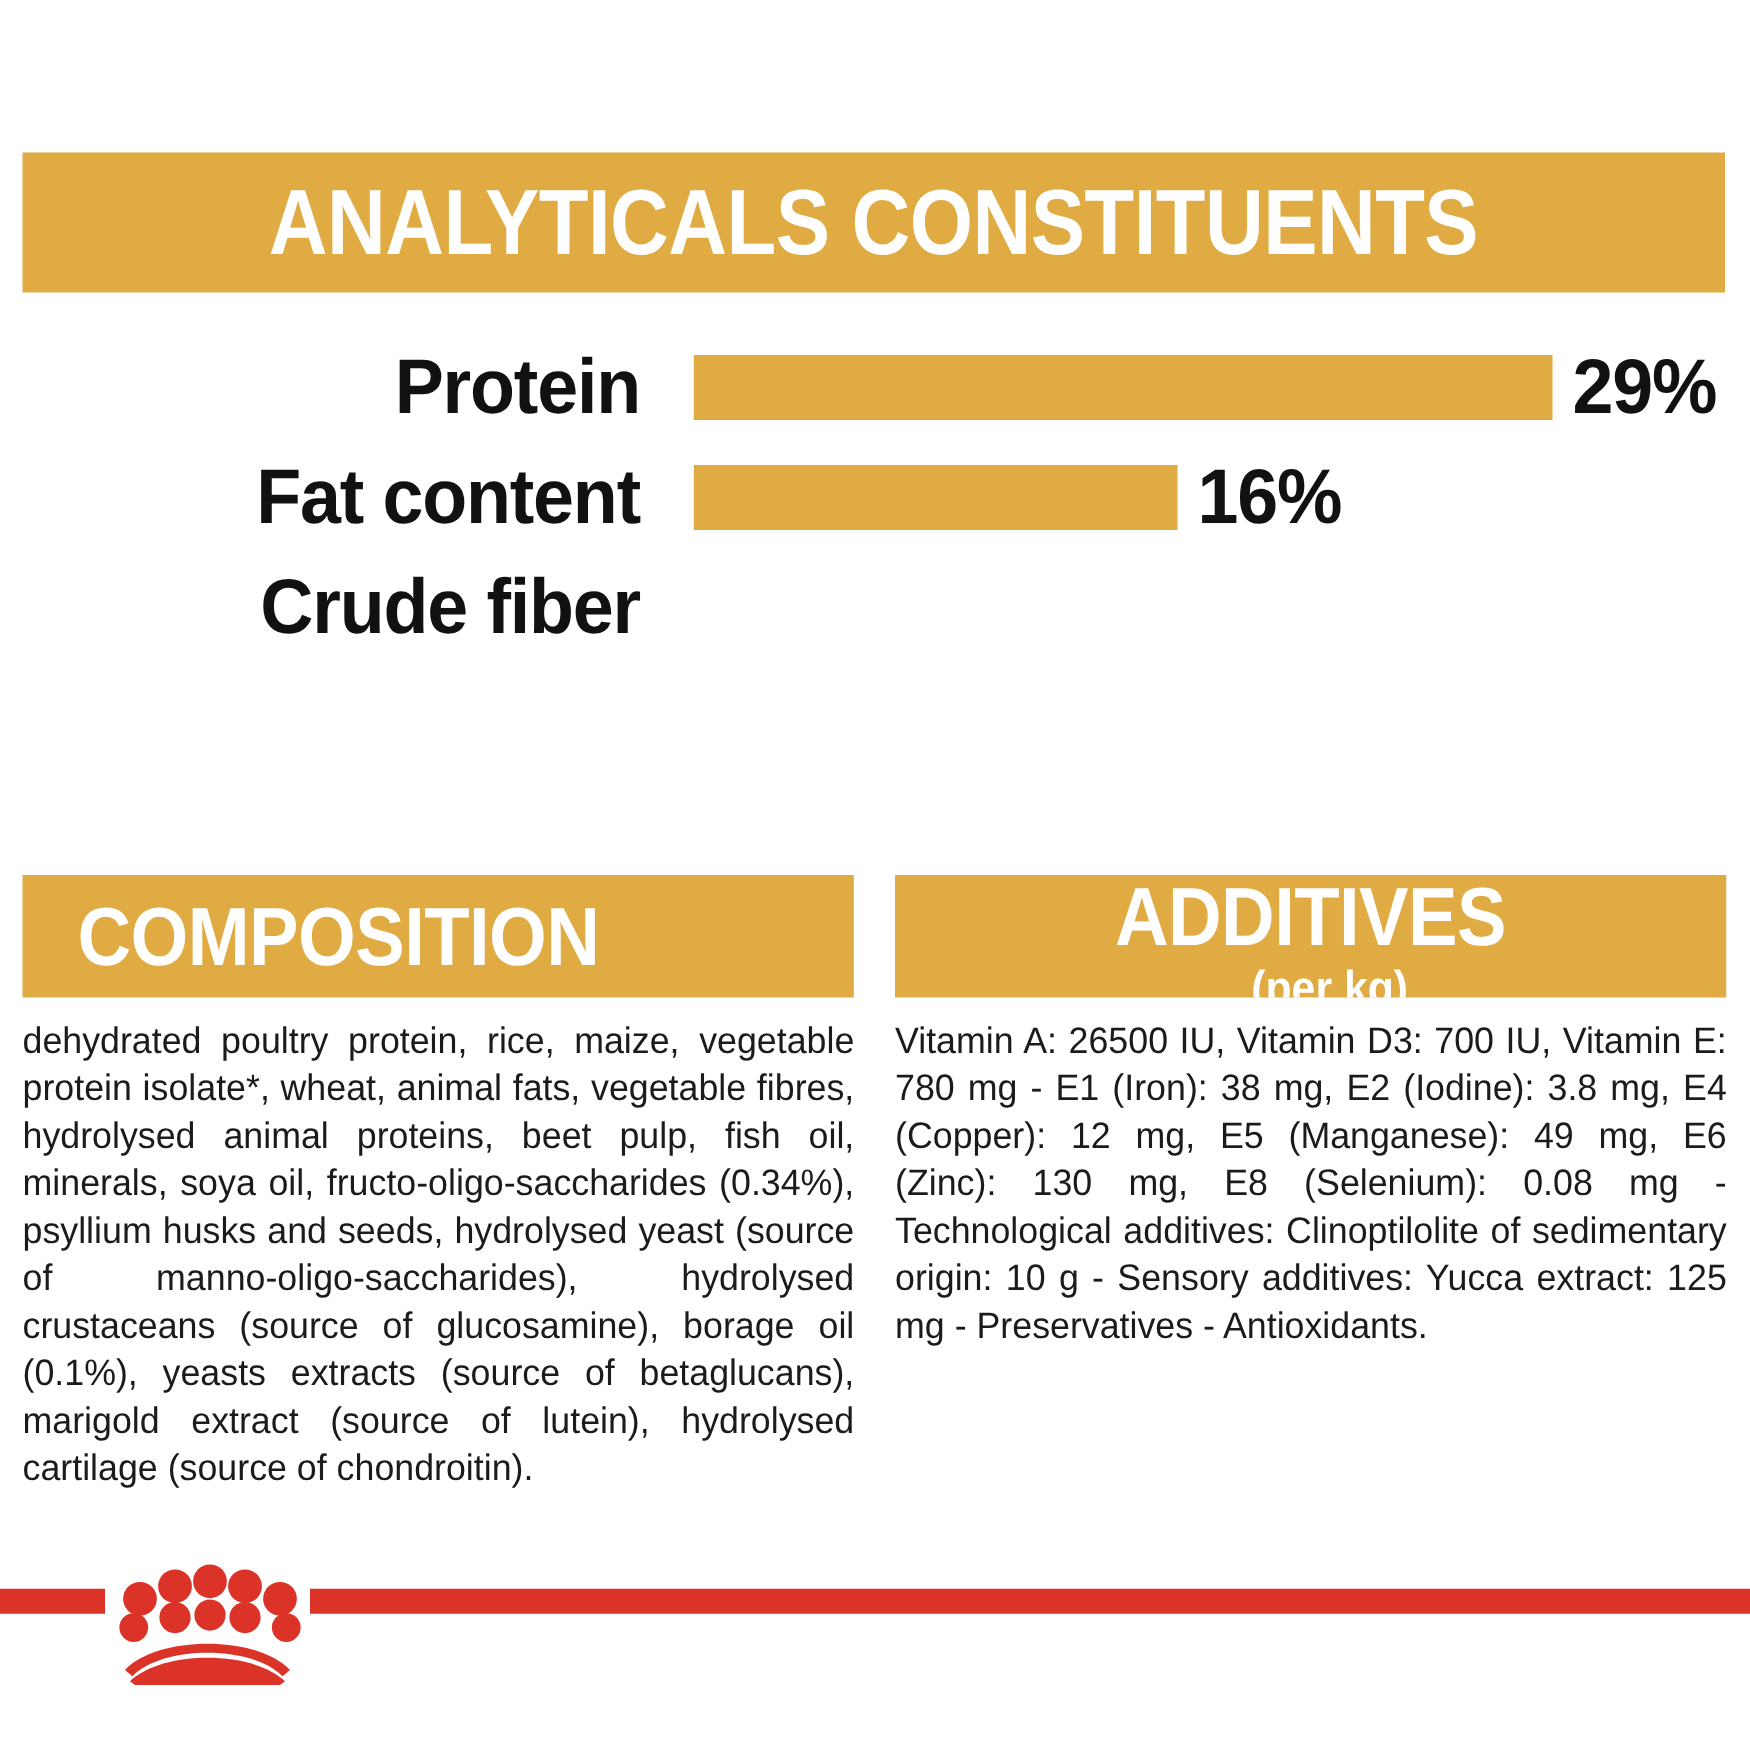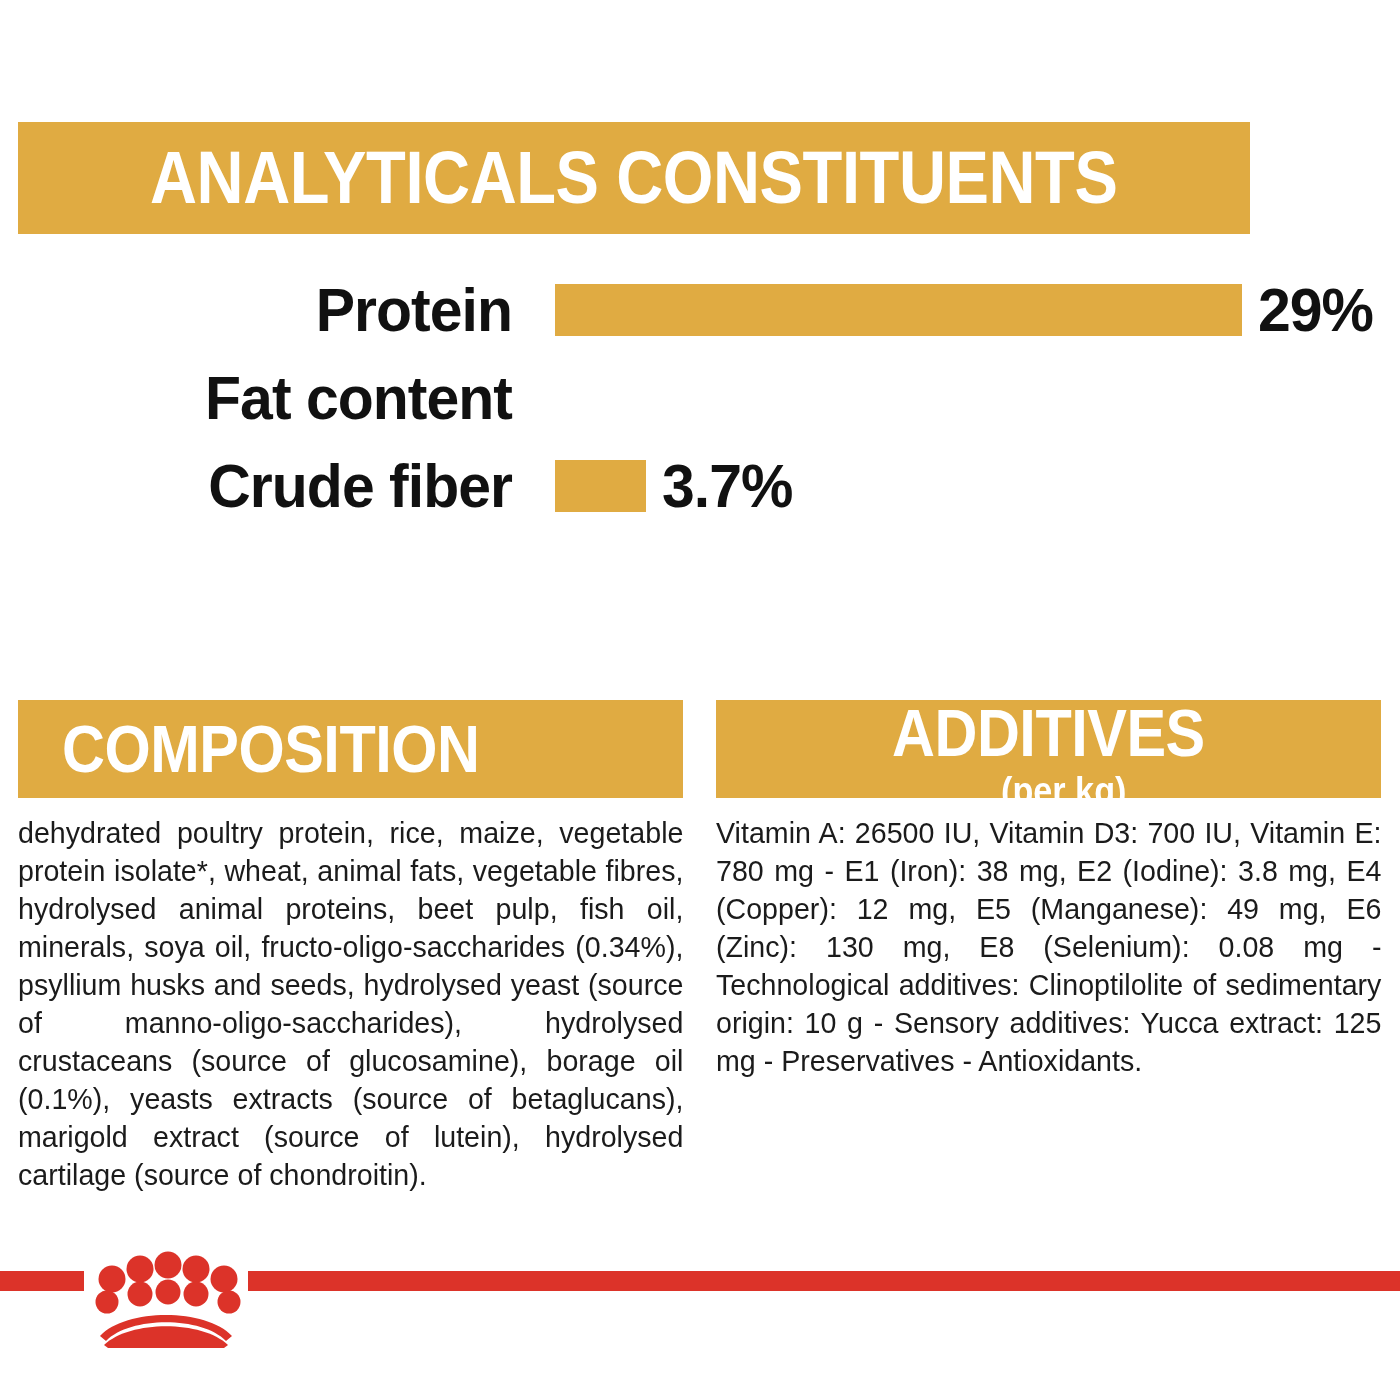--- a/index.html
+++ b/index.html
@@ -36,21 +36,21 @@
     letter-spacing: -0.5px;
     white-space: nowrap;
     transform: scaleX(0.86);
     transform-origin: left center;
   }
 
   #analytics-banner {
     position: absolute;
     left: 18px;
     top: 122px;
-    width: 1232px;
+    width: 1362px;
     height: 112px;
     justify-content: center;
   }
   #analytics-banner .banner-title {
     font-size: 74px;
     line-height: 1;
     transform: scaleX(0.88);
     transform-origin: center center;
   }
 
@@ -212,28 +212,28 @@
     <div class="chart-row">
       <div class="chart-label">Protein</div>
       <div class="chart-bar-wrap">
         <div class="chart-bar" style="width:687px"></div>
         <div class="chart-value">29%</div>
       </div>
     </div>
 
     <div class="chart-row">
       <div class="chart-label">Fat content</div>
+      <div class="chart-bar-wrap">
+        <div class="chart-bar" style="width:387px"></div>
+        <div class="chart-value">16%</div>
+      </div>
     </div>
 
     <div class="chart-row">
       <div class="chart-label">Crude fiber</div>
-      <div class="chart-bar-wrap">
-        <div class="chart-bar" style="width:91px"></div>
-        <div class="chart-value">3.7%</div>
-      </div>
     </div>
 
   </div>
 
   <div class="columns">
 
     <div class="column">
       <div class="section-banner" id="composition-banner">
         <div class="section-title">COMPOSITION</div>
       </div>

